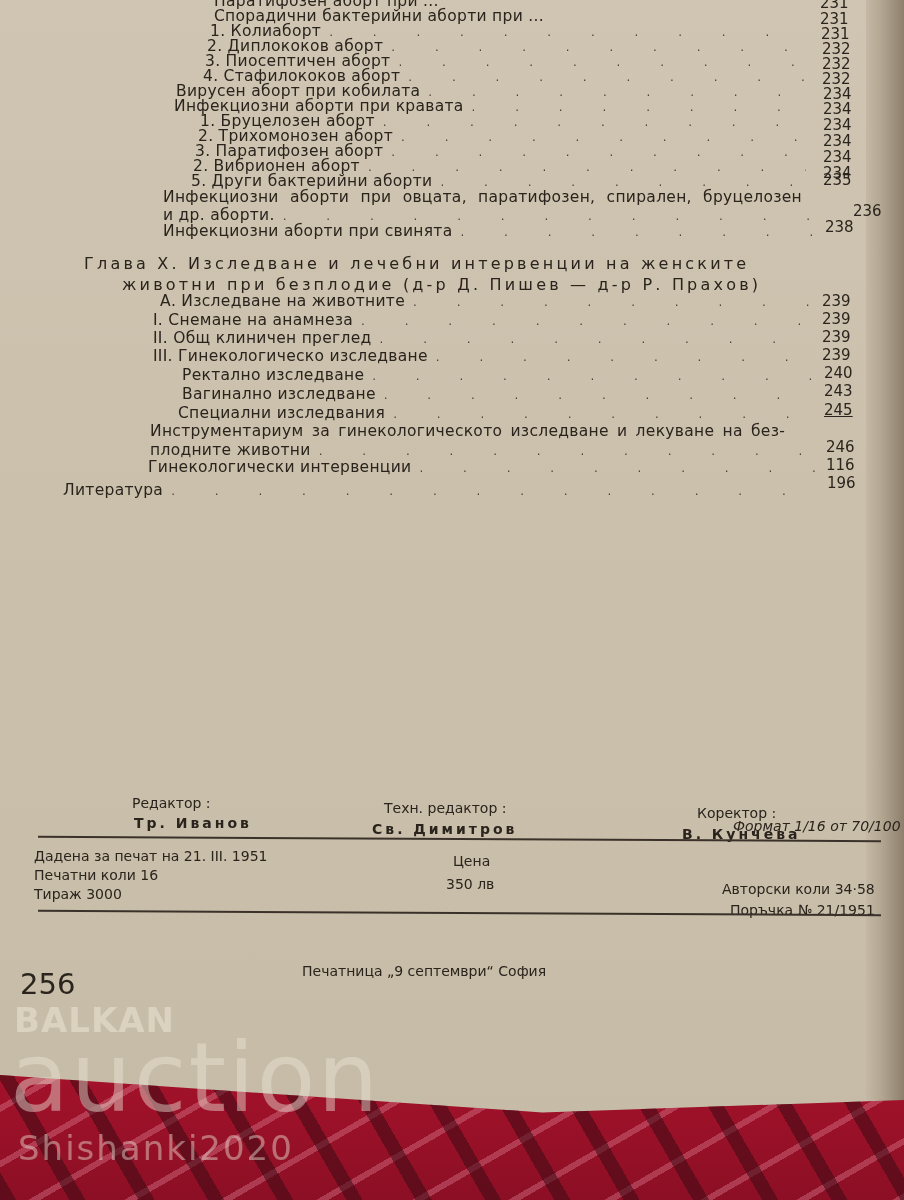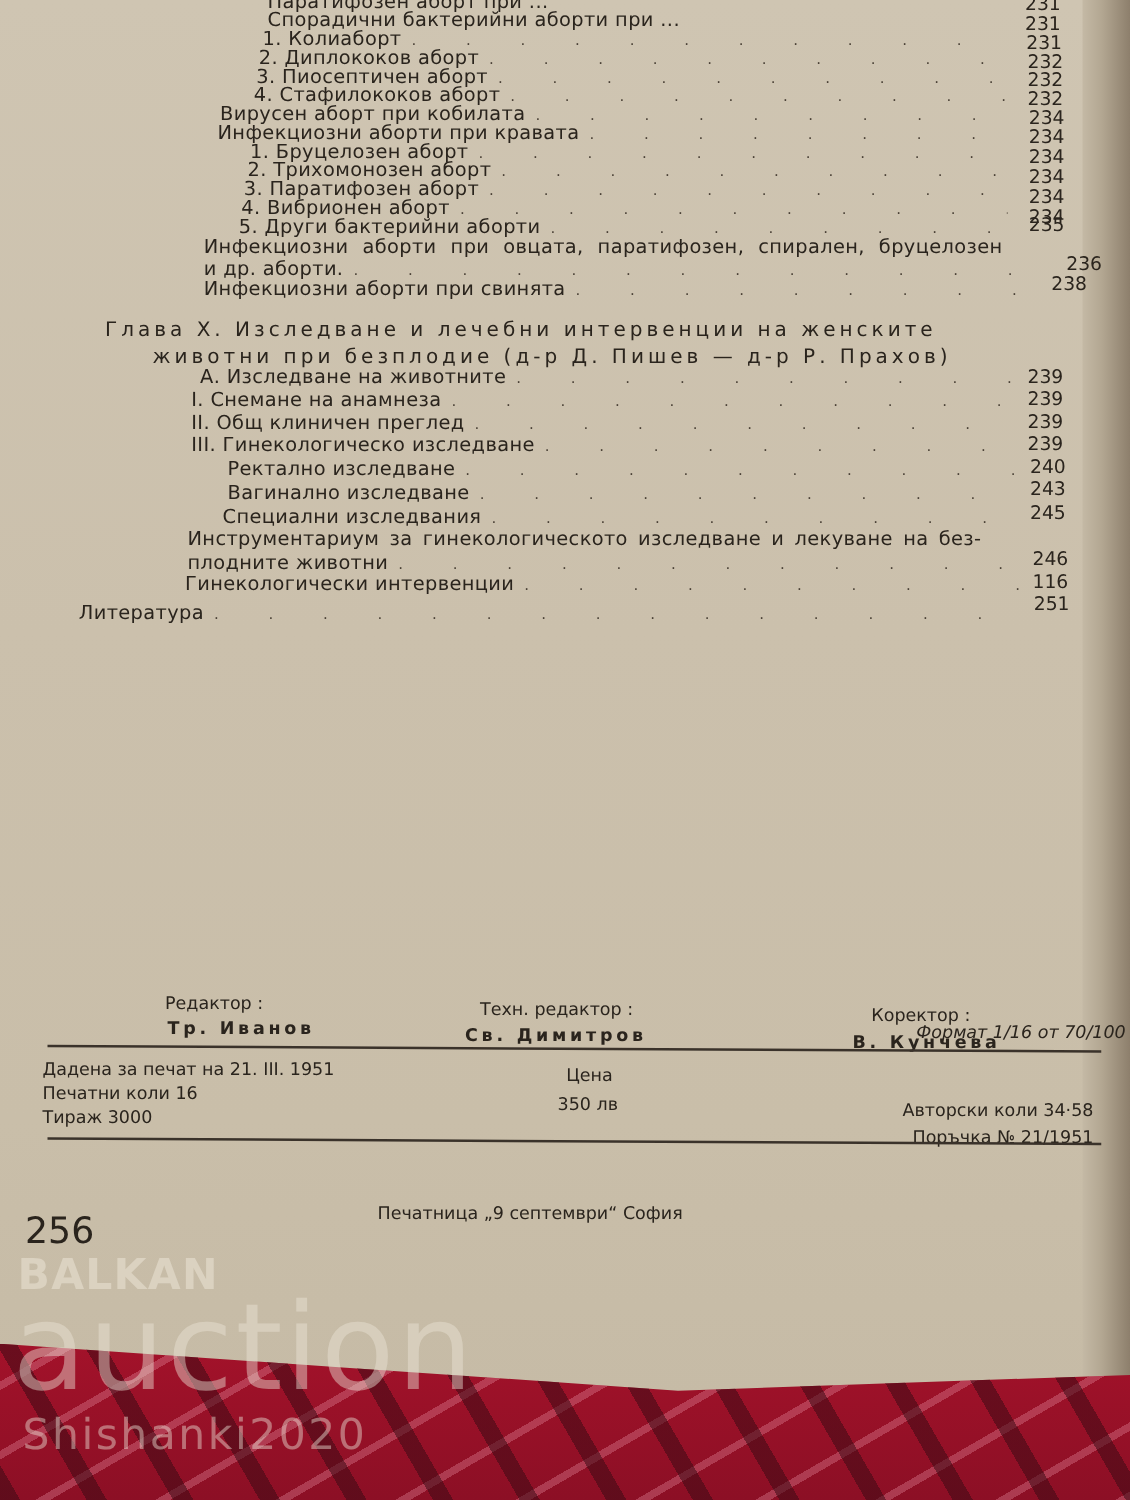--- a/index.html
+++ b/index.html
@@ -124,21 +124,21 @@
     </div>
   <span class="pg" style="left:823px; top:132px;">234</span>
 
   <div class="row" style="left:195px; top:142px; width:619px;">
       <span class="lbl">3. Паратифозен аборт</span>
       <span class="dots">. . . . . . . . . . . . . . . . . . . .</span>
     </div>
   <span class="pg" style="left:823px; top:148px;">234</span>
 
   <div class="row" style="left:193px; top:157px; width:621px;">
-      <span class="lbl">4. Вибрионен аборт</span>
+      <span class="lbl">2. Вибрионен аборт</span>
       <span class="dots">. . . . . . . . . . . . . . . . . . . .</span>
     </div>
   <span class="pg" style="left:823px; top:164px;">234</span>
 
   <div class="row" style="left:191px; top:172px; width:624px;">
       <span class="lbl">5. Други бактерийни аборти</span>
       <span class="dots">. . . . . . . . . . . . . . . . . . . .</span>
     </div>
   <span class="pg" style="left:823px; top:171px;">235</span>
 
@@ -149,21 +149,21 @@
   <div class="row" style="left:163px; top:206px; width:660px;">
       <span class="lbl">и др. аборти.</span>
       <span class="dots">. . . . . . . . . . . . . . . . . . . . . . . . .</span>
     </div>
   <span class="pg" style="left:825px; top:202px;margin-left:28px;">236</span>
 
   <div class="row" style="left:163px; top:222px; width:660px;">
       <span class="lbl">Инфекциозни аборти при свинята</span>
       <span class="dots">. . . . . . . . . . . . . . . . . . . .</span>
     </div>
-  <span class="pg" style="left:825px; top:218px;margin-left:16px;">238</span>
+  <span class="pg" style="left:825px; top:218px;">238</span>
 
   <div class="chapter" style="left:84px; top:254px;">Глава X. Изследване и лечебни интервенции на женските</div>
   <div class="chapter" style="left:122px; top:275px;">животни при безплодие (д-р Д. Пишев — д-р Р. Прахов)</div>
 
   <div class="row" style="left:160px; top:292px; width:660px;">
       <span class="lbl">А. Изследване на животните</span>
       <span class="dots">. . . . . . . . . . . . . . . . . . . .</span>
     </div>
   <span class="pg" style="left:822px; top:292px;">239</span>
 
@@ -194,21 +194,21 @@
   <div class="row" style="left:182px; top:385px; width:640px;">
       <span class="lbl">Вагинално изследване</span>
       <span class="dots">. . . . . . . . . . . . . . . . . . . .</span>
     </div>
   <span class="pg" style="left:824px; top:382px;">243</span>
 
   <div class="row" style="left:178px; top:404px; width:644px;">
       <span class="lbl">Специални изследвания</span>
       <span class="dots">. . . . . . . . . . . . . . . . . . . .</span>
     </div>
-  <span class="pg" style="left:824px; top:401px;">245</span>
+  <span class="pg" style="left:824px; top:401px;text-decoration:underline;">245</span>
 
   <div class="row" style="left:150px; top:422px;">
       <span class="lbl" style="word-spacing:3px;">Инструментариум за гинекологическото изследване и лекуване на без-</span>
     </div>
 
   <div class="row" style="left:150px; top:441px; width:675px;">
       <span class="lbl">плодните животни</span>
       <span class="dots">. . . . . . . . . . . . . . . . . . . . . . . .</span>
     </div>
   <span class="pg" style="left:826px; top:438px;">246</span>
@@ -216,21 +216,21 @@
   <div class="row" style="left:148px; top:458px; width:677px;">
       <span class="lbl">Гинекологически интервенции</span>
       <span class="dots">. . . . . . . . . . . . . . . . . . . .</span>
     </div>
   <span class="pg" style="left:826px; top:456px;">116</span>
 
   <div class="row" style="left:63px; top:481px; width:762px;">
       <span class="lbl">Литература</span>
       <span class="dots">. . . . . . . . . . . . . . . . . . . . . . . . . . . .</span>
     </div>
-  <span class="pg" style="left:827px; top:474px;">251</span>
+  <span class="pg" style="left:827px; top:474px;">196</span>
 </div>
 
 <div>
   <span class="colo" style="left:132px; top:795px;">Редактор :</span>
   <span class="colo spaced" style="left:134px; top:815px;">Тр. Иванов</span>
 
   <span class="colo" style="left:384px; top:800px;">Техн. редактор :</span>
   <span class="colo spaced" style="left:372px; top:821px;">Св. Димитров</span>
 
   <span class="colo" style="left:697px; top:805px;">Коректор :</span>

